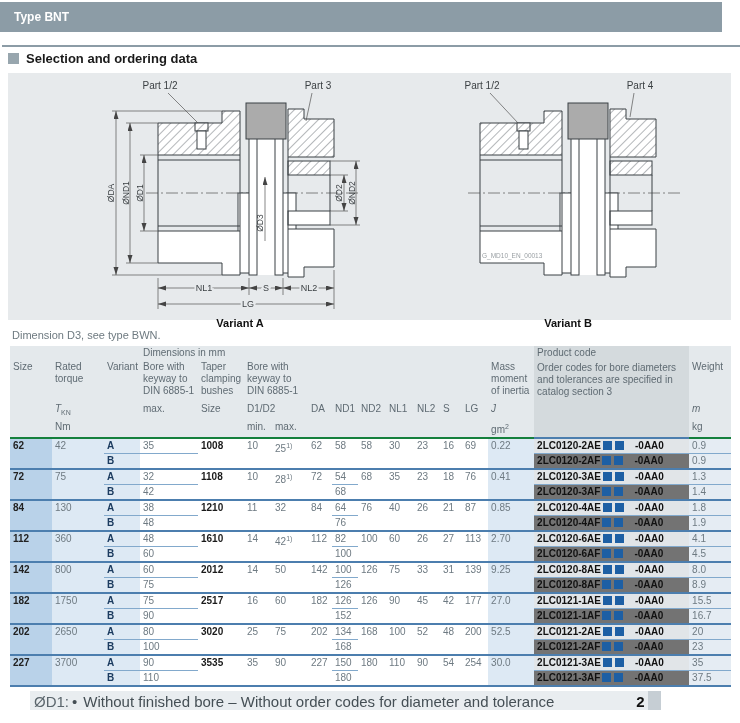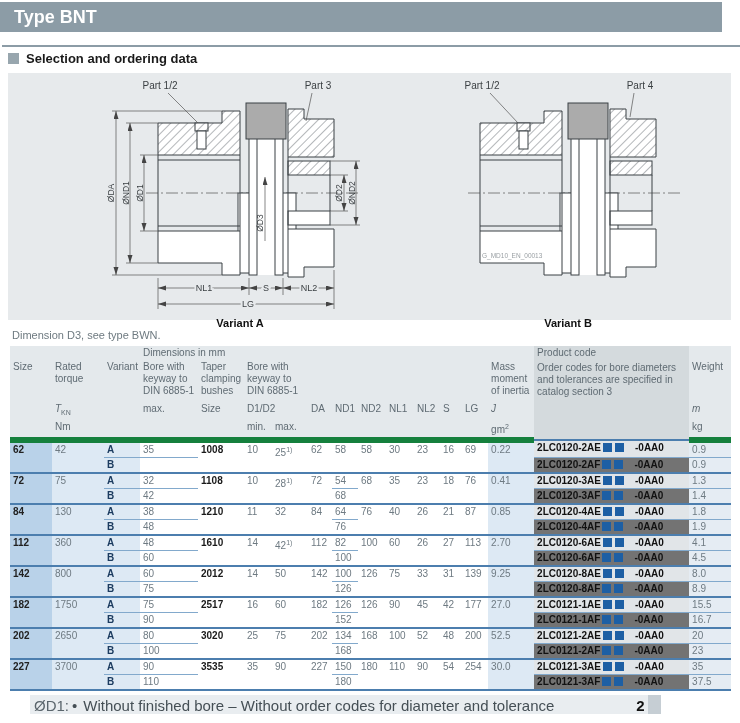--- a/index.html
+++ b/index.html
@@ -1,41 +1,41 @@
 <!DOCTYPE html>
 <html><head>
 <meta charset="utf-8">
 <style>
   * { box-sizing: border-box; }
   html,body { margin:0; padding:0; }
   body { width:740px; height:723px; background:#fff; font-family:"Liberation Sans",sans-serif; color:#333; overflow:hidden; }
 
   .titlebar { margin-top:2px; width:722px; height:30px; background:#8c9ca6; color:#fff;
-              font-size:18px; font-weight:bold; display:flex; align-items:center; padding-left:14px; }
+              font-size:12px; font-weight:bold; display:flex; align-items:center; padding-left:14px; }
   .rule { height:2px; background:#8c9ca6; margin:13px 0 0 2px; width:738px; }
   .section-head { display:flex; align-items:center; gap:7px; margin:4px 0 7px 8px; }
   .section-bullet { width:11px; height:11px; background:#98a6ae; }
   .section-title { font-size:13px; font-weight:bold; color:#1a1a1a; }
 
   .drawing-panel { margin-left:8px; width:723px; height:247px; background:#e7eaec; display:flex; }
   svg text { font-family:"Liberation Sans",sans-serif; fill:#3a3f42; }
   .dim-label { font-size:8.5px; }
   .part-label { font-size:10px; }
   .cap-label { font-size:11px; font-weight:bold; fill:#111; }
   .wm-label { font-size:6.5px; fill:#9aa0a4; }
   .masked { paint-order:stroke; stroke:#e7eaec; stroke-width:4px; font-size:9px; }
 
   .dim-note { margin:9px 0 5px 12px; font-size:11px; color:#6e7a80; }
 
   table.sel { border-collapse:collapse; margin-left:10px; width:721px; font-size:10px; table-layout:fixed; }
   table.sel td { padding:1px 3px; vertical-align:top; line-height:12px; }
   td.hd { background:#e4e9ec; color:#5f6b73; }
   td.pc-hd { background:#d4dadd; color:#5f6b73; border-bottom:2px solid #4c7eae; }
   td.pc-hd .ordnote { margin-top:3px; }
-  tr.h4 td { border-bottom:6px solid #15803d; }
+  tr.h4 td { border-bottom:2px solid #15803d; }
   td.c-size { background:#b9d2e9; font-weight:bold; color:#222; }
   td.c-blue { background:#dde9f4; color:#6e7a82; }
   td.c-var  { background:#dde9f4; font-weight:bold; color:#1c3c60; }
   td.c-num  { color:#6e7a82; }
   td.c-taper{ font-weight:bold; color:#1a1a1a; }
   td.c-w    { background:#e5ecf3; color:#6e7a82; }
   td.c-code { white-space:nowrap; color:#111; }
   td.code-a { background:#e1e5e8; }
   td.code-b { background:#737373; }
   td.gb { border-bottom:2px solid #4c7eae; }

